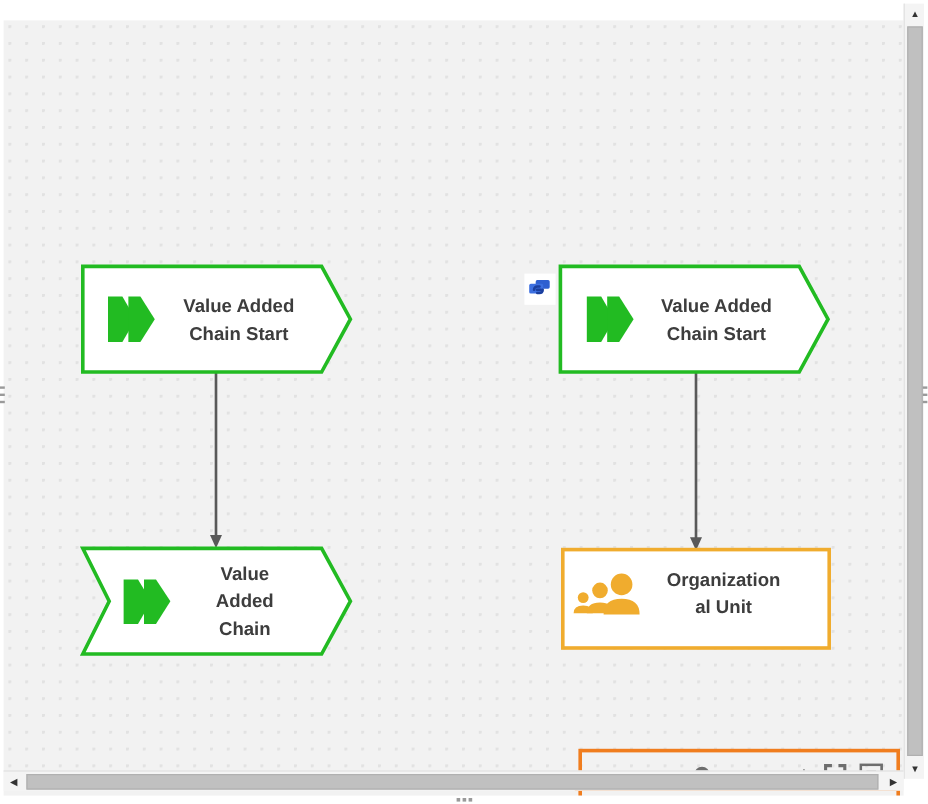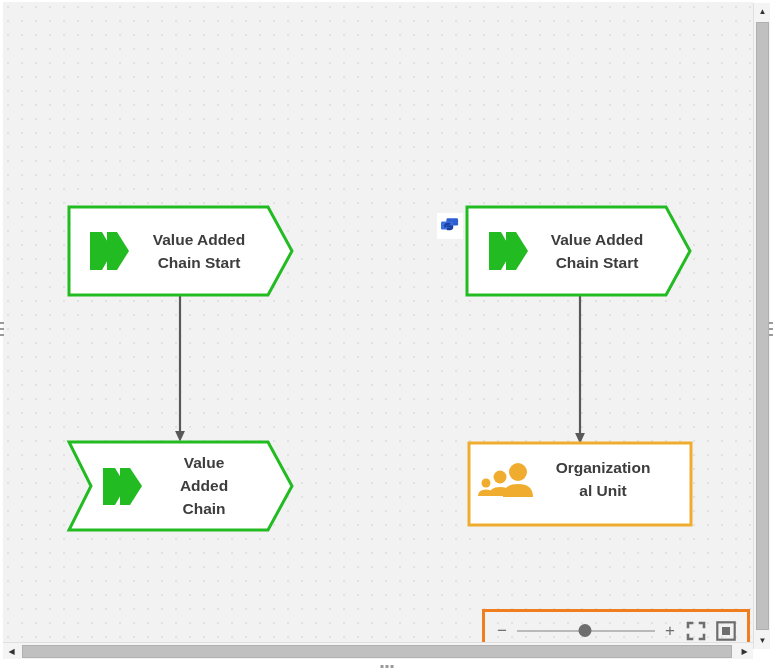--- a/index.html
+++ b/index.html
@@ -14,21 +14,21 @@
     position: relative;
     width: 773px;
     height: 670px;
     background: #ffffff;
   }
 
   
   #canvas-area {
     position: absolute;
     left: 3px;
-    top: 2px;
+    top: 17px;
     width: 750px;
     height: 646px;
     background-color: #f2f2f2;
     background-image:
       radial-gradient(circle at 1px 1px, #e2e2e2 1.4px, transparent 1.6px);
     background-size: 14px 14px;
     background-position: 4px 4px;
     overflow: hidden;
   }
 

